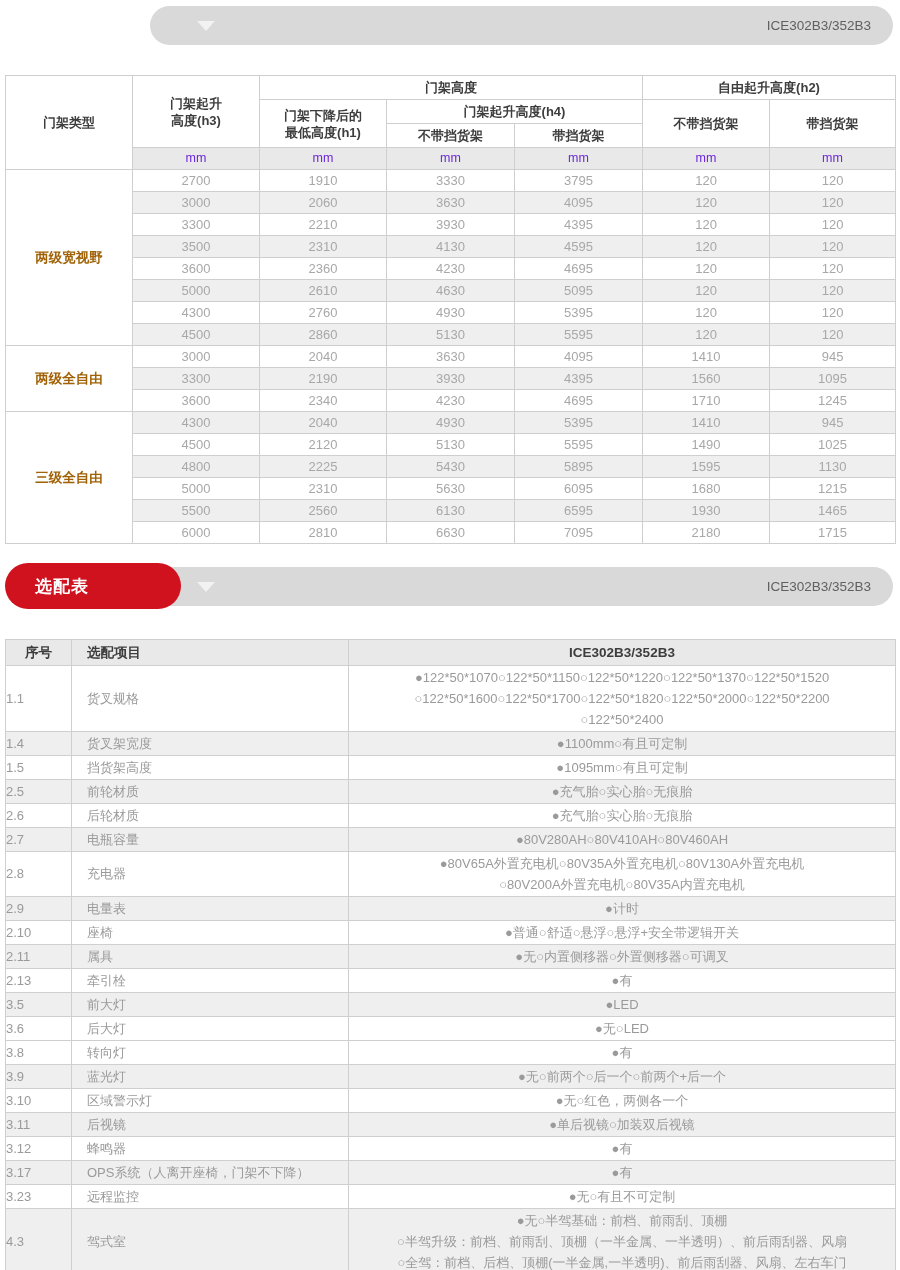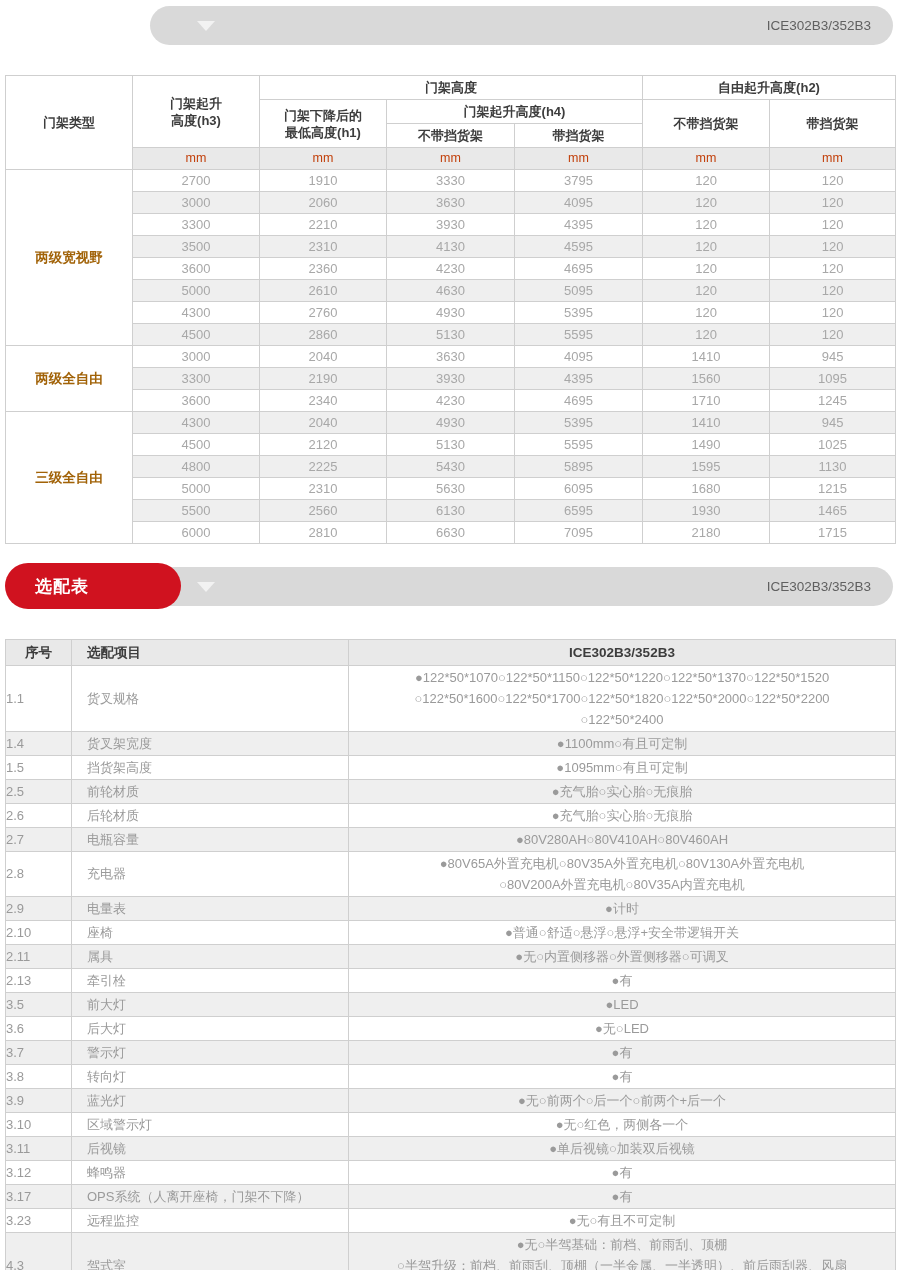--- a/index.html
+++ b/index.html
@@ -44,21 +44,21 @@
   }
   .mast th{
     background:#ffffff;color:#3d3d3d;font-size:13px;font-weight:bold;
     white-space:pre-line;line-height:17px;height:23px;
   }
   .mast td{font-size:13px;color:#a8a8a8;height:21px;line-height:21px;}
   .mast tr.zebra td{background:#efefef;}
   .mast td.group-cell{
     background:#ffffff !important;color:#a16207;font-weight:bold;font-size:13.5px;
   }
-  .mast tr.unit-row td{background:#e9e9e9;color:#c2410c;font-size:12.5px;height:20px;}
+  .mast tr.unit-row td{background:#e9e9e9;color:#6d28d9;font-size:12.5px;height:20px;}
 
   
   .opts{width:890px;margin-top:30px;}
   .opts th,.opts td{
     border:1px solid #cfcfcf;vertical-align:middle;
     font-size:13px;padding:1px 0;
   }
   .opts th{
     background:#e9e9e9;color:#3d3d3d;font-weight:bold;font-size:13.5px;height:23px;
   }
@@ -345,25 +345,20 @@
         <tr class="zebra">
           <td class="col-no">3.5</td>
           <td class="col-item">前大灯</td>
           <td class="col-value">●LED</td>
         </tr>
         <tr>
           <td class="col-no">3.6</td>
           <td class="col-item">后大灯</td>
           <td class="col-value">●无○LED</td>
         </tr>
-        <tr class="zebra">
-          <td class="col-no">3.7</td>
-          <td class="col-item">警示灯</td>
-          <td class="col-value">●有</td>
-        </tr>
         <tr>
           <td class="col-no">3.8</td>
           <td class="col-item">转向灯</td>
           <td class="col-value">●有</td>
         </tr>
         <tr class="zebra">
           <td class="col-no">3.9</td>
           <td class="col-item">蓝光灯</td>
           <td class="col-value">●无○前两个○后一个○前两个+后一个</td>
         </tr>

